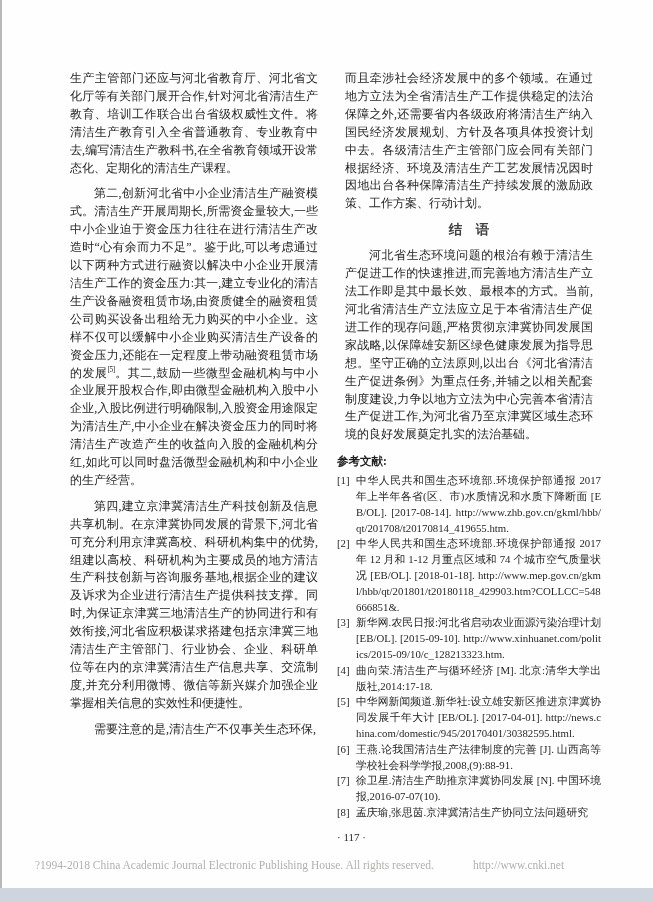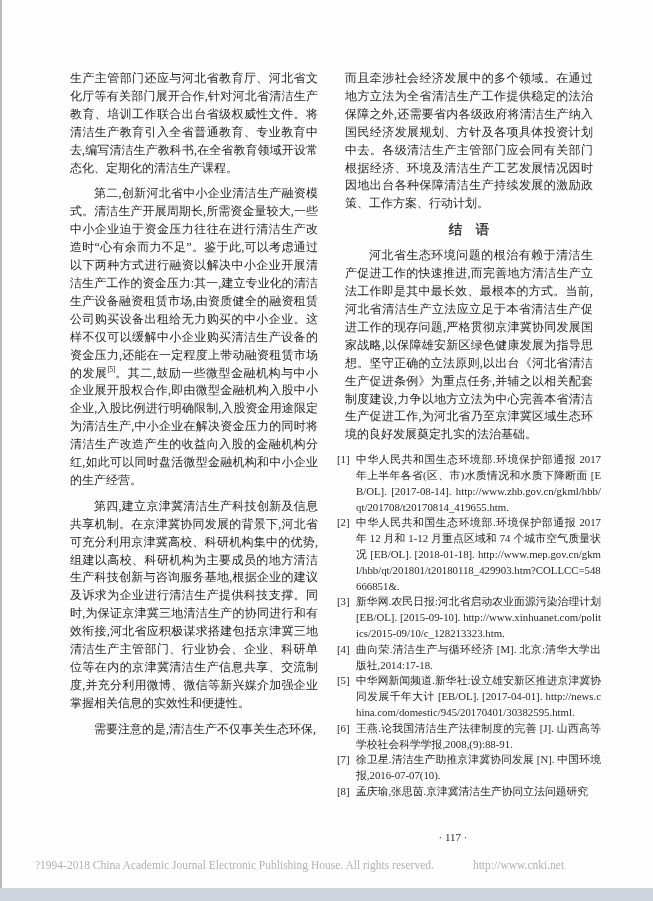--- a/index.html
+++ b/index.html
@@ -59,21 +59,21 @@
     color: #26262a;
   }
   .ref-label { flex: 0 0 19px; }
   .ref-text  { flex: 1; text-align: justify; word-break: break-all; }
   .page-number {
     position: absolute;
     left: 337px; top: 831px;
     width: 264px;
     padding-right: 32px;
     box-sizing: border-box;
-    text-align: center;
+    text-align: left;
     font-size: 11px;
     color: #2a2a2e;
   }
   .footer {
     position: absolute;
     left: 35px; top: 859px;
     width: 600px;
     display: flex;
     gap: 39px;
     font-size: 11.5px;
@@ -95,20 +95,21 @@
   <p class="para indent">需要注意的是,清洁生产不仅事关生态环保,</p>
 </div>
 
 <div class="col col-right">
   <p class="para">而且牵涉社会经济发展中的多个领域。在通过地方立法为全省清洁生产工作提供稳定的法治保障之外,还需要省内各级政府将清洁生产纳入国民经济发展规划、方针及各项具体投资计划中去。各级清洁生产主管部门应会同有关部门根据经济、环境及清洁生产工艺发展情况因时因地出台各种保障清洁生产持续发展的激励政策、工作方案、行动计划。</p>
 
   <div class="section-heading">结　语</div>
 
   <p class="para indent">河北省生态环境问题的根治有赖于清洁生产促进工作的快速推进,而完善地方清洁生产立法工作即是其中最长效、最根本的方式。当前,河北省清洁生产立法应立足于本省清洁生产促进工作的现存问题,严格贯彻京津冀协同发展国家战略,以保障雄安新区绿色健康发展为指导思想。坚守正确的立法原则,以出台《河北省清洁生产促进条例》为重点任务,并辅之以相关配套制度建设,力争以地方立法为中心完善本省清洁生产促进工作,为河北省乃至京津冀区域生态环境的良好发展奠定扎实的法治基础。</p>
 
+  <div class="refs-heading">参考文献:</div>
 
   <div class="ref">
     <span class="ref-label">[1]</span>
     <span class="ref-text">中华人民共和国生态环境部.环境保护部通报 2017 年上半年各省(区、市)水质情况和水质下降断面 [EB/OL]. [2017-08-14]. http://www.zhb.gov.cn/gkml/hbb/qt/201708/t20170814_419655.htm.</span>
   </div>
   <div class="ref">
     <span class="ref-label">[2]</span>
     <span class="ref-text">中华人民共和国生态环境部.环境保护部通报 2017 年 12 月和 1-12 月重点区域和 74 个城市空气质量状况 [EB/OL]. [2018-01-18]. http://www.mep.gov.cn/gkml/hbb/qt/201801/t20180118_429903.htm?COLLCC=548666851&amp;.</span>
   </div>
   <div class="ref">

